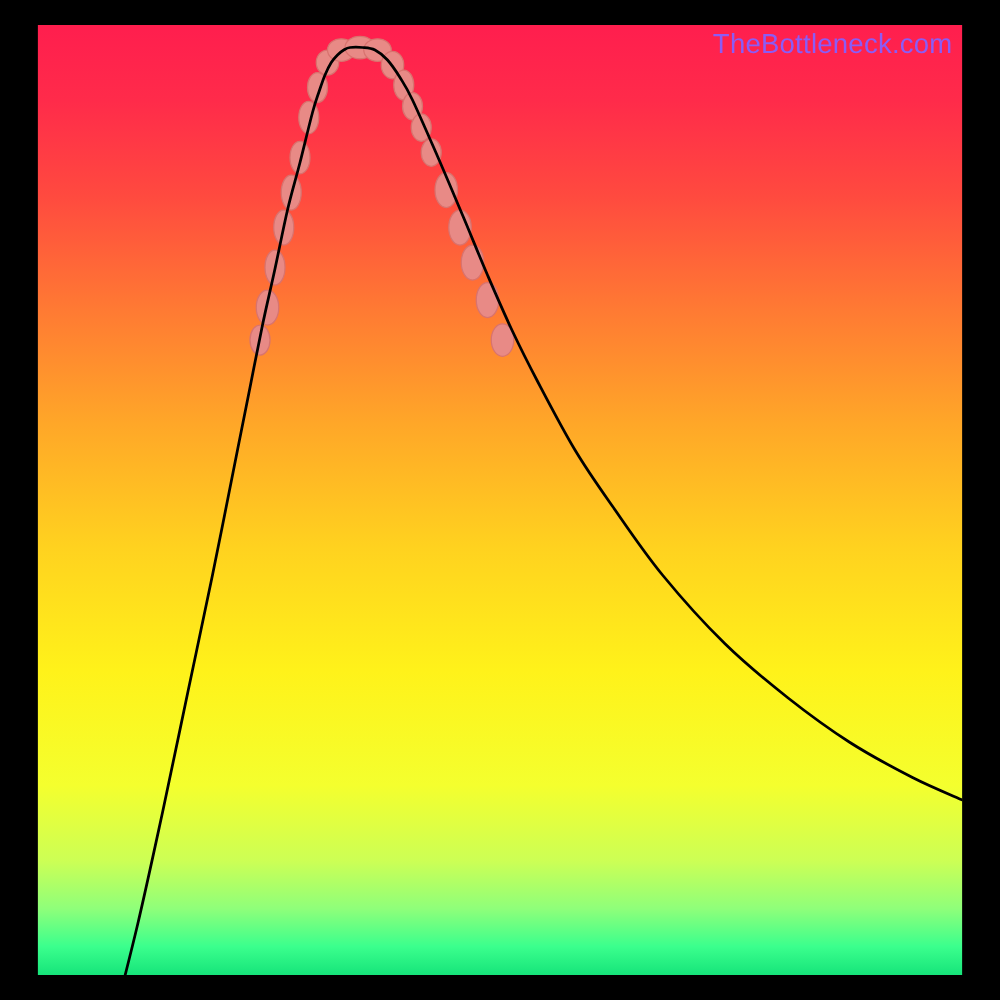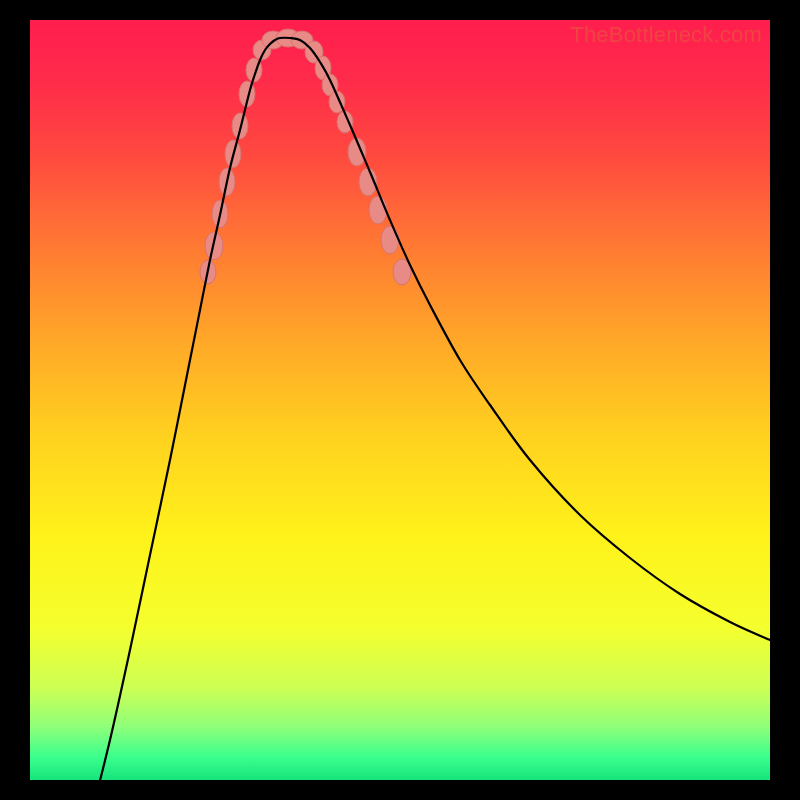--- a/index.html
+++ b/index.html
@@ -31,21 +31,21 @@
     position: absolute;
     left: 0;
     top: 0;
     width: 100%;
     height: 100%;
   }
   .watermark {
     position: absolute;
     top: 2px;
     right: 8px;
-    color: #ef4444;
+    color: #8b5cf6;
     font-size: 22px;
     font-weight: 500;
     letter-spacing: 0.2px;
     user-select: none;
   }
   svg.curve {
     position: absolute;
     left: 0;
     top: 0;
     width: 740px;

